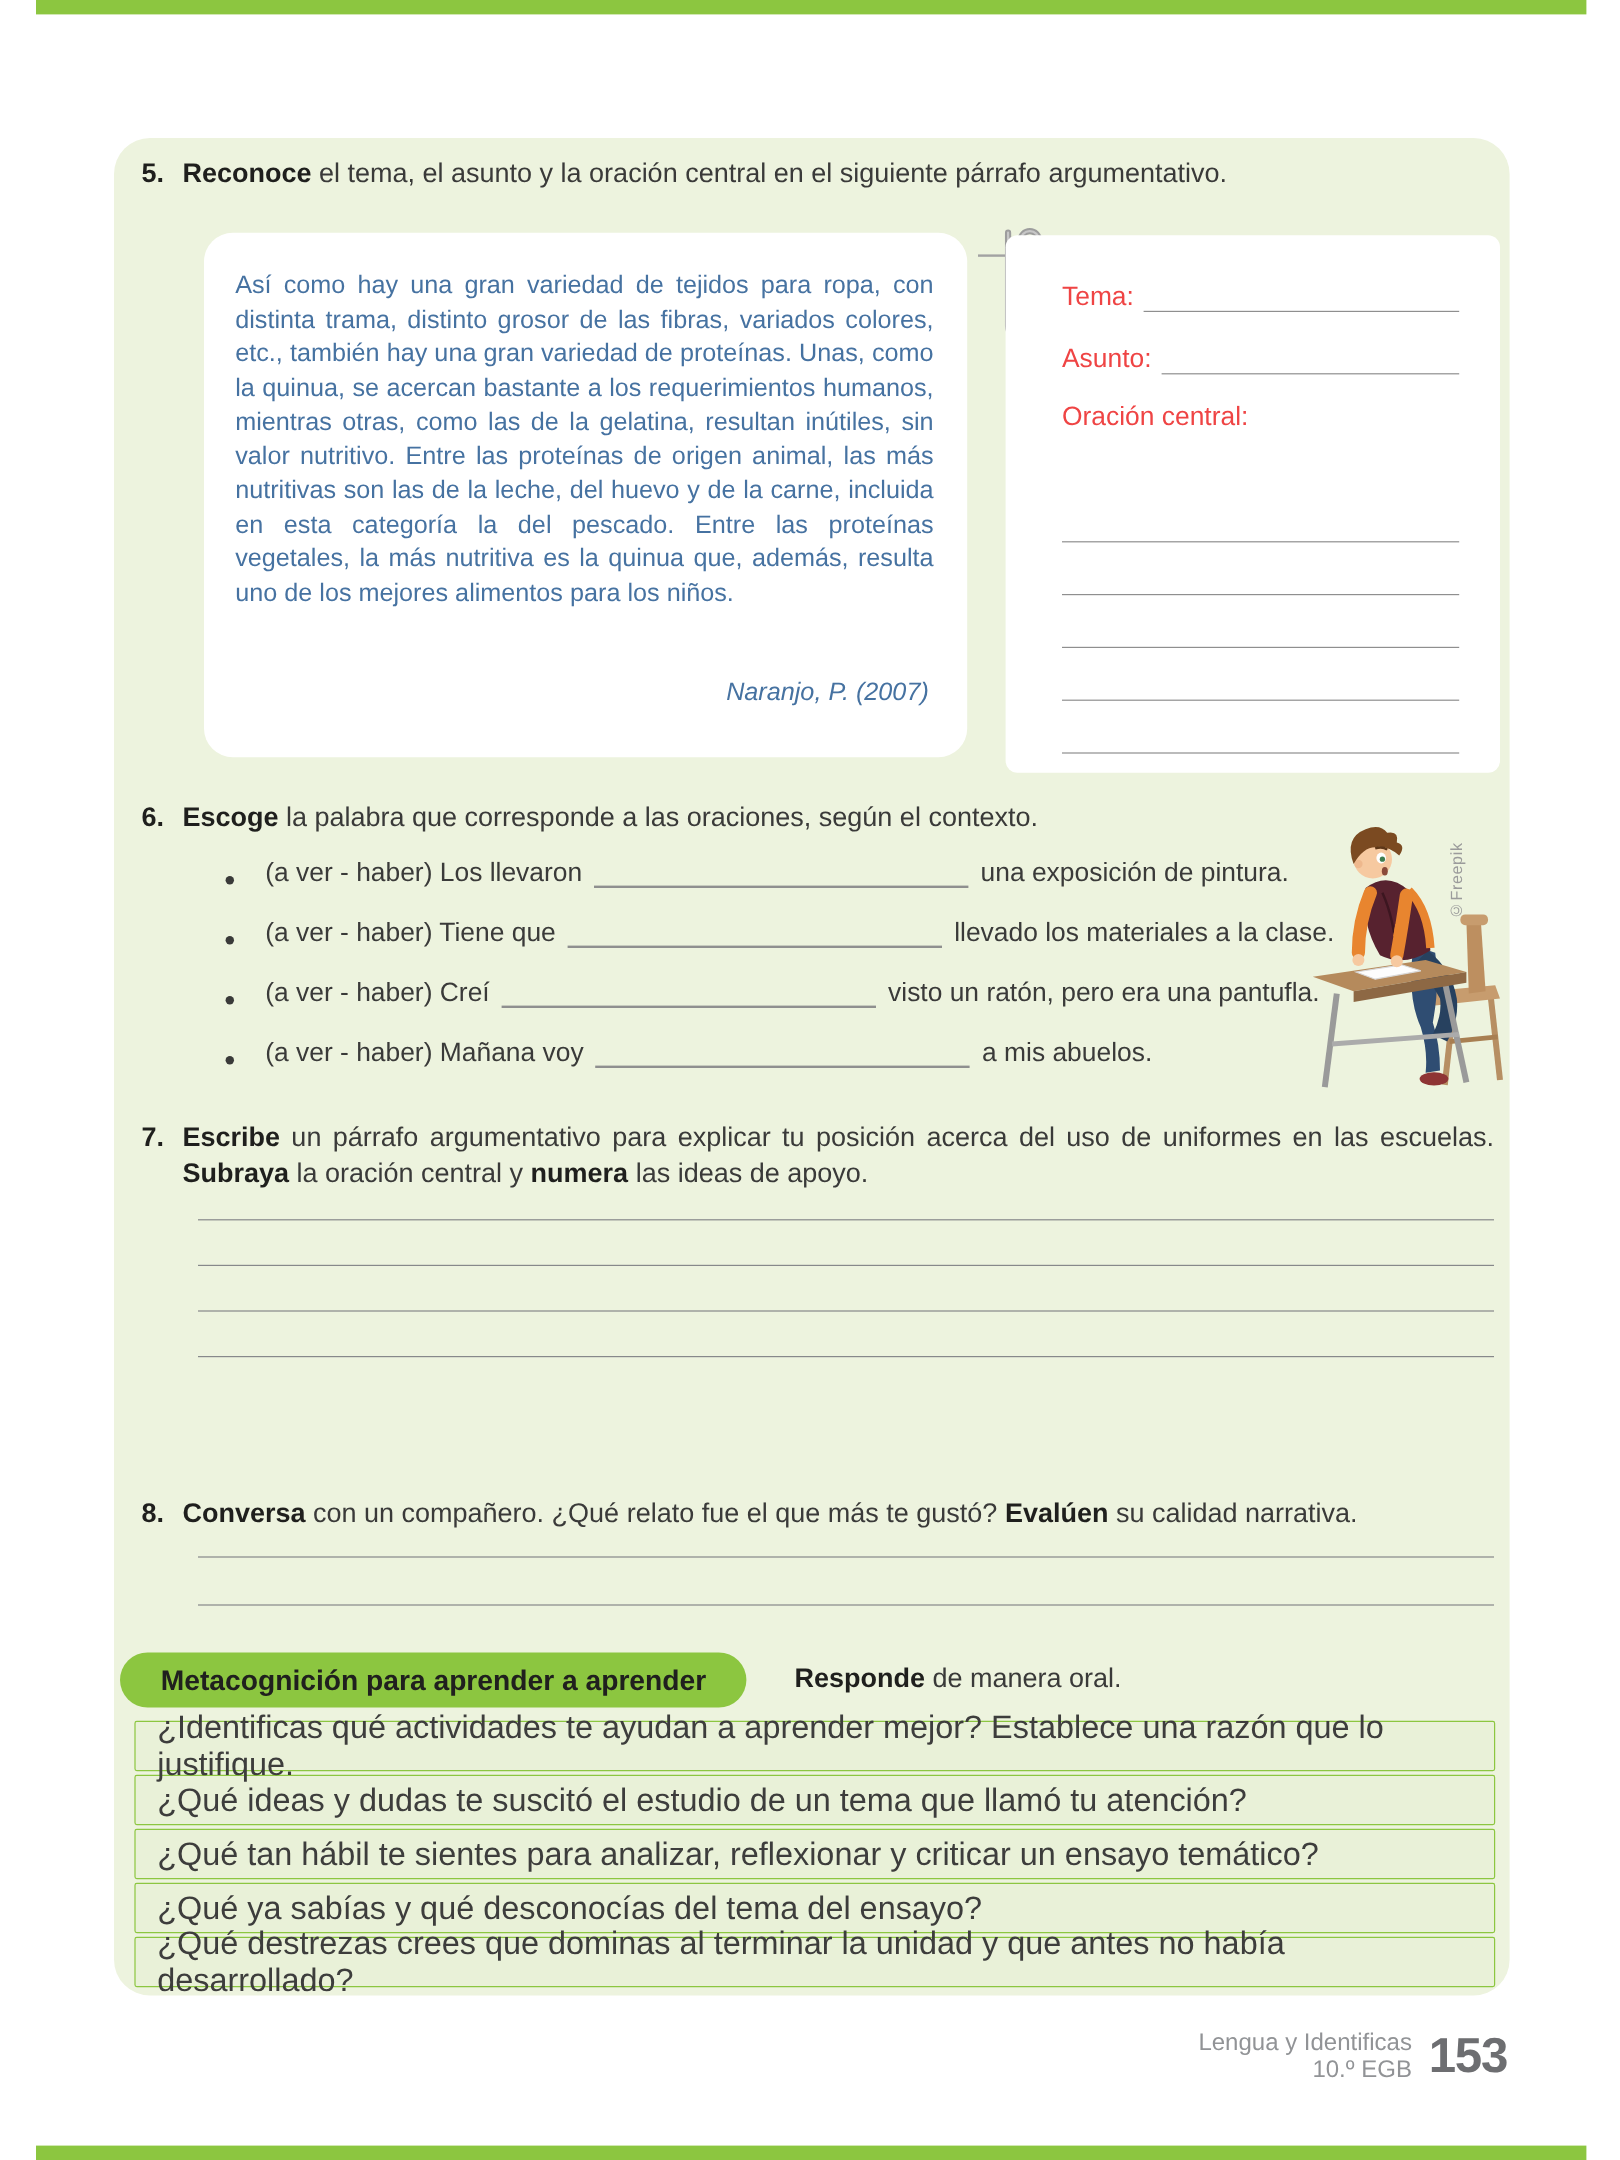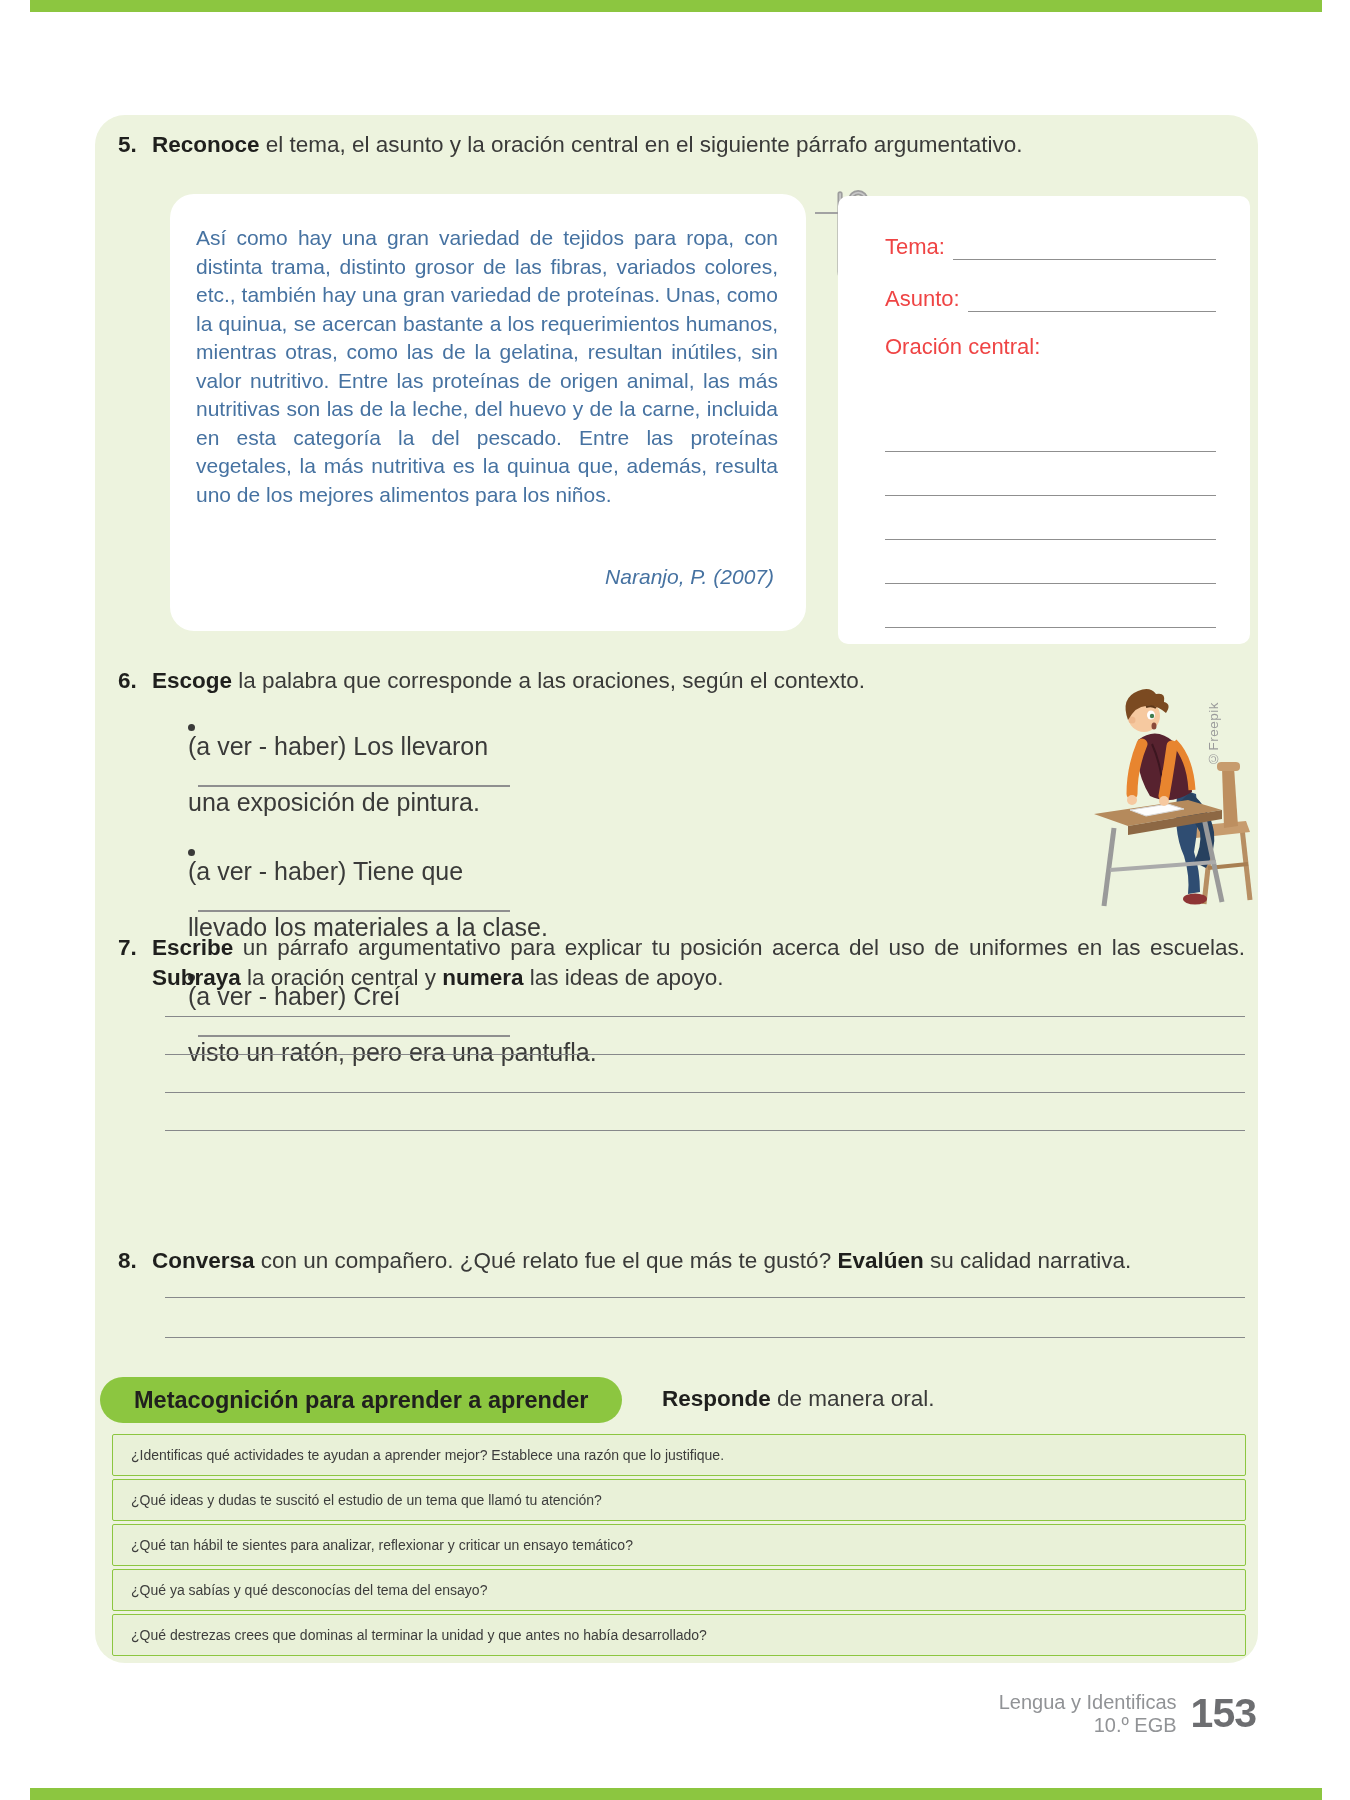--- a/index.html
+++ b/index.html
@@ -27,37 +27,37 @@
   .ans-line{flex:1;border-bottom:1.6px solid #8f8f8f;margin-left:8px;height:24px;}
   .row-asunto{margin-top:24px;}
   .row-oracion{margin-top:22px;height:28px;}
   .oc-lines{margin-top:4px;}
   .oc-line{height:43px;border-bottom:1.6px solid #8f8f8f;}
   .oc-line.first{margin-top:46px;}
   .clip-line{position:absolute;left:815px;top:212px;width:78px;height:0;border-top:2px solid #a2a2a2;}
   .paperclip{position:absolute;left:831px;top:182px;}
   
   .bullets{position:absolute;left:188px;top:712px;width:980px;}
-  .bullet-row{display:flex;align-items:flex-start;margin-bottom:20px;font-size:25px;line-height:30px;flex-direction:column;}
+  .bullet-row{display:flex;align-items:center;margin-bottom:20px;font-size:22px;line-height:30px;}
   .bullet-dot{width:7px;height:7px;border-radius:50%;background:#3a3a39;margin:12px 26px 0 0;flex:none;}
   .fill-blank{width:312px;border-bottom:2px solid #8f8f8f;height:24px;margin:0 10px;flex:none;}
   
   .wline{position:absolute;height:0;border-bottom:1.7px solid #87888a;}
   
   .pill{position:absolute;background:#8cc640;color:#20201e;font-weight:bold;
         display:flex;align-items:center;justify-content:center;border-radius:26px;}
   .pill.coeval{left:100px;top:1183px;height:44px;padding:0 38px;font-size:23px;}
   .pill.metacog{left:100px;top:1377px;height:46px;padding:0 34px;font-size:23.5px;}
   .responde{position:absolute;left:662px;top:1386px;font-size:22.5px;}
   .responde b{color:#1f1f1d;}
   
   .qtable{position:absolute;left:112px;top:1434px;width:1134px;}
   .qrow{box-sizing:border-box;height:42px;border:1.6px solid #8cc640;background:#e9f1d8;
         border-radius:2px;margin-bottom:3px;display:flex;align-items:center;
-        padding:0 18px;font-size:14px;color:#3d3d3c;text-align:right;}
+        padding:0 18px;font-size:27px;color:#3d3d3c;}
   
   .illus{position:absolute;left:1092px;top:680px;}
   .credit{position:absolute;left:1206px;top:692px;height:74px;writing-mode:vertical-rl;
           transform:rotate(180deg);font-size:13.5px;color:#9b9b9b;letter-spacing:.5px;}
   
   .footer{position:absolute;right:94px;top:1690px;display:flex;align-items:center;gap:14px;}
   .footer .subj{font-size:20px;line-height:23px;color:#919396;text-align:right;}
   .footer .pnum{font-size:41px;font-weight:bold;color:#6d6e71;letter-spacing:-1px;}
 </style>
 </head>
@@ -119,20 +119,26 @@
       <span class="bullet-dot"></span>
       <span>(a ver - haber) Tiene que</span>
       <span class="fill-blank"></span>
       <span>llevado los materiales a la clase.</span>
     </div>
     <div class="bullet-row">
       <span class="bullet-dot"></span>
       <span>(a ver - haber) Creí</span>
       <span class="fill-blank"></span>
       <span>visto un ratón, pero era una pantufla.</span>
+    </div>
+    <div class="bullet-row">
+      <span class="bullet-dot"></span>
+      <span>(a ver - haber) Mañana voy</span>
+      <span class="fill-blank"></span>
+      <span>a mis abuelos.</span>
     </div>
   </div>
 
   <svg class="illus" width="165" height="230" viewBox="0 0 165 230">
 
     <line x1="120" y1="152" x2="112" y2="224" stroke="#b78f63" stroke-width="5"></line>
     <line x1="150" y1="148" x2="158" y2="220" stroke="#b78f63" stroke-width="5"></line>
     <line x1="116" y1="188" x2="156" y2="184" stroke="#a87f52" stroke-width="4"></line>
     <polygon points="100,146 154,141 158,152 104,158" fill="#c79c6e"></polygon>
     <polygon points="130,88 142,87 146,146 132,148" fill="#bd8f60"></polygon>

